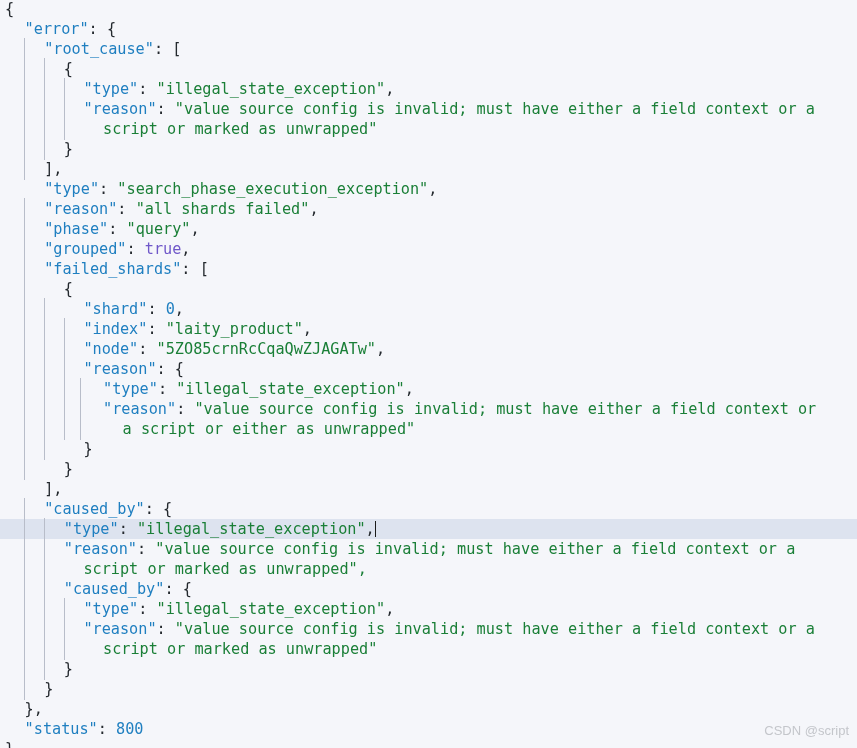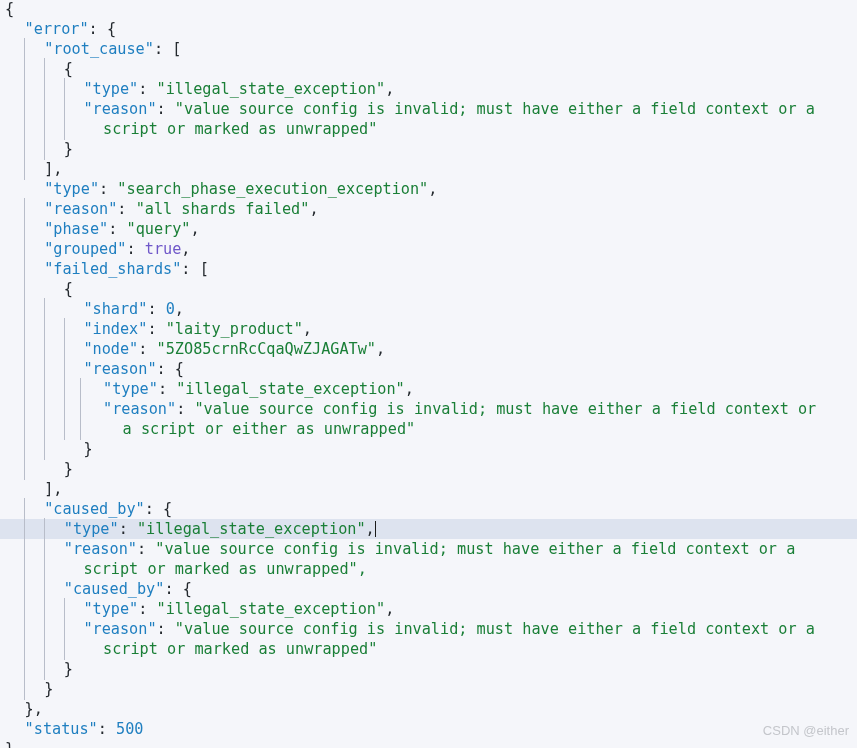--- a/index.html
+++ b/index.html
@@ -131,21 +131,21 @@
       <div class="line" style="top: 519px; padding-left: 63.8px;"><span class="key">"type"</span><span class="punc">: </span><span class="str">"illegal_state_exception"</span><span class="punc">,</span></div>
       <div class="line" style="top: 539px; padding-left: 63.8px;"><span class="key">"reason"</span><span class="punc">: </span><span class="str">"value source config is invalid; must have either a field context or a</span></div>
       <div class="line" style="top: 559px; padding-left: 83.4px;"><span class="str">script or marked as unwrapped",</span></div>
       <div class="line" style="top: 579px; padding-left: 63.8px;"><span class="key">"caused_by"</span><span class="punc">: {</span></div>
       <div class="line" style="top: 599px; padding-left: 83.4px;"><span class="key">"type"</span><span class="punc">: </span><span class="str">"illegal_state_exception"</span><span class="punc">,</span></div>
       <div class="line" style="top: 619px; padding-left: 83.4px;"><span class="key">"reason"</span><span class="punc">: </span><span class="str">"value source config is invalid; must have either a field context or a</span></div>
       <div class="line" style="top: 639px; padding-left: 103px;"><span class="str">script or marked as unwrapped"</span></div>
       <div class="line" style="top: 659px; padding-left: 63.8px;"><span class="punc">}</span></div>
       <div class="line" style="top: 679px; padding-left: 44.2px;"><span class="punc">}</span></div>
       <div class="line" style="top: 699px; padding-left: 24.6px;"><span class="punc">},</span></div>
-      <div class="line" style="top: 719px; padding-left: 24.6px;"><span class="key">"status"</span><span class="punc">: </span><span class="num">500</span></div>
+      <div class="line" style="top: 719px; padding-left: 24.6px;"><span class="key">"status"</span><span class="punc">: </span><span class="num">800</span></div>
       <div class="line" style="top: 739px; padding-left: 5px;"><span class="punc">}</span></div>
     </div>
   <div id="caret-layer">
       <div class="caret" style="left: 374.9px; top: 521px;"></div>
     </div>
 
-  <div class="watermark">CSDN @either</div>
+  <div class="watermark">CSDN @script</div>
 </div>
 
 </body></html>

